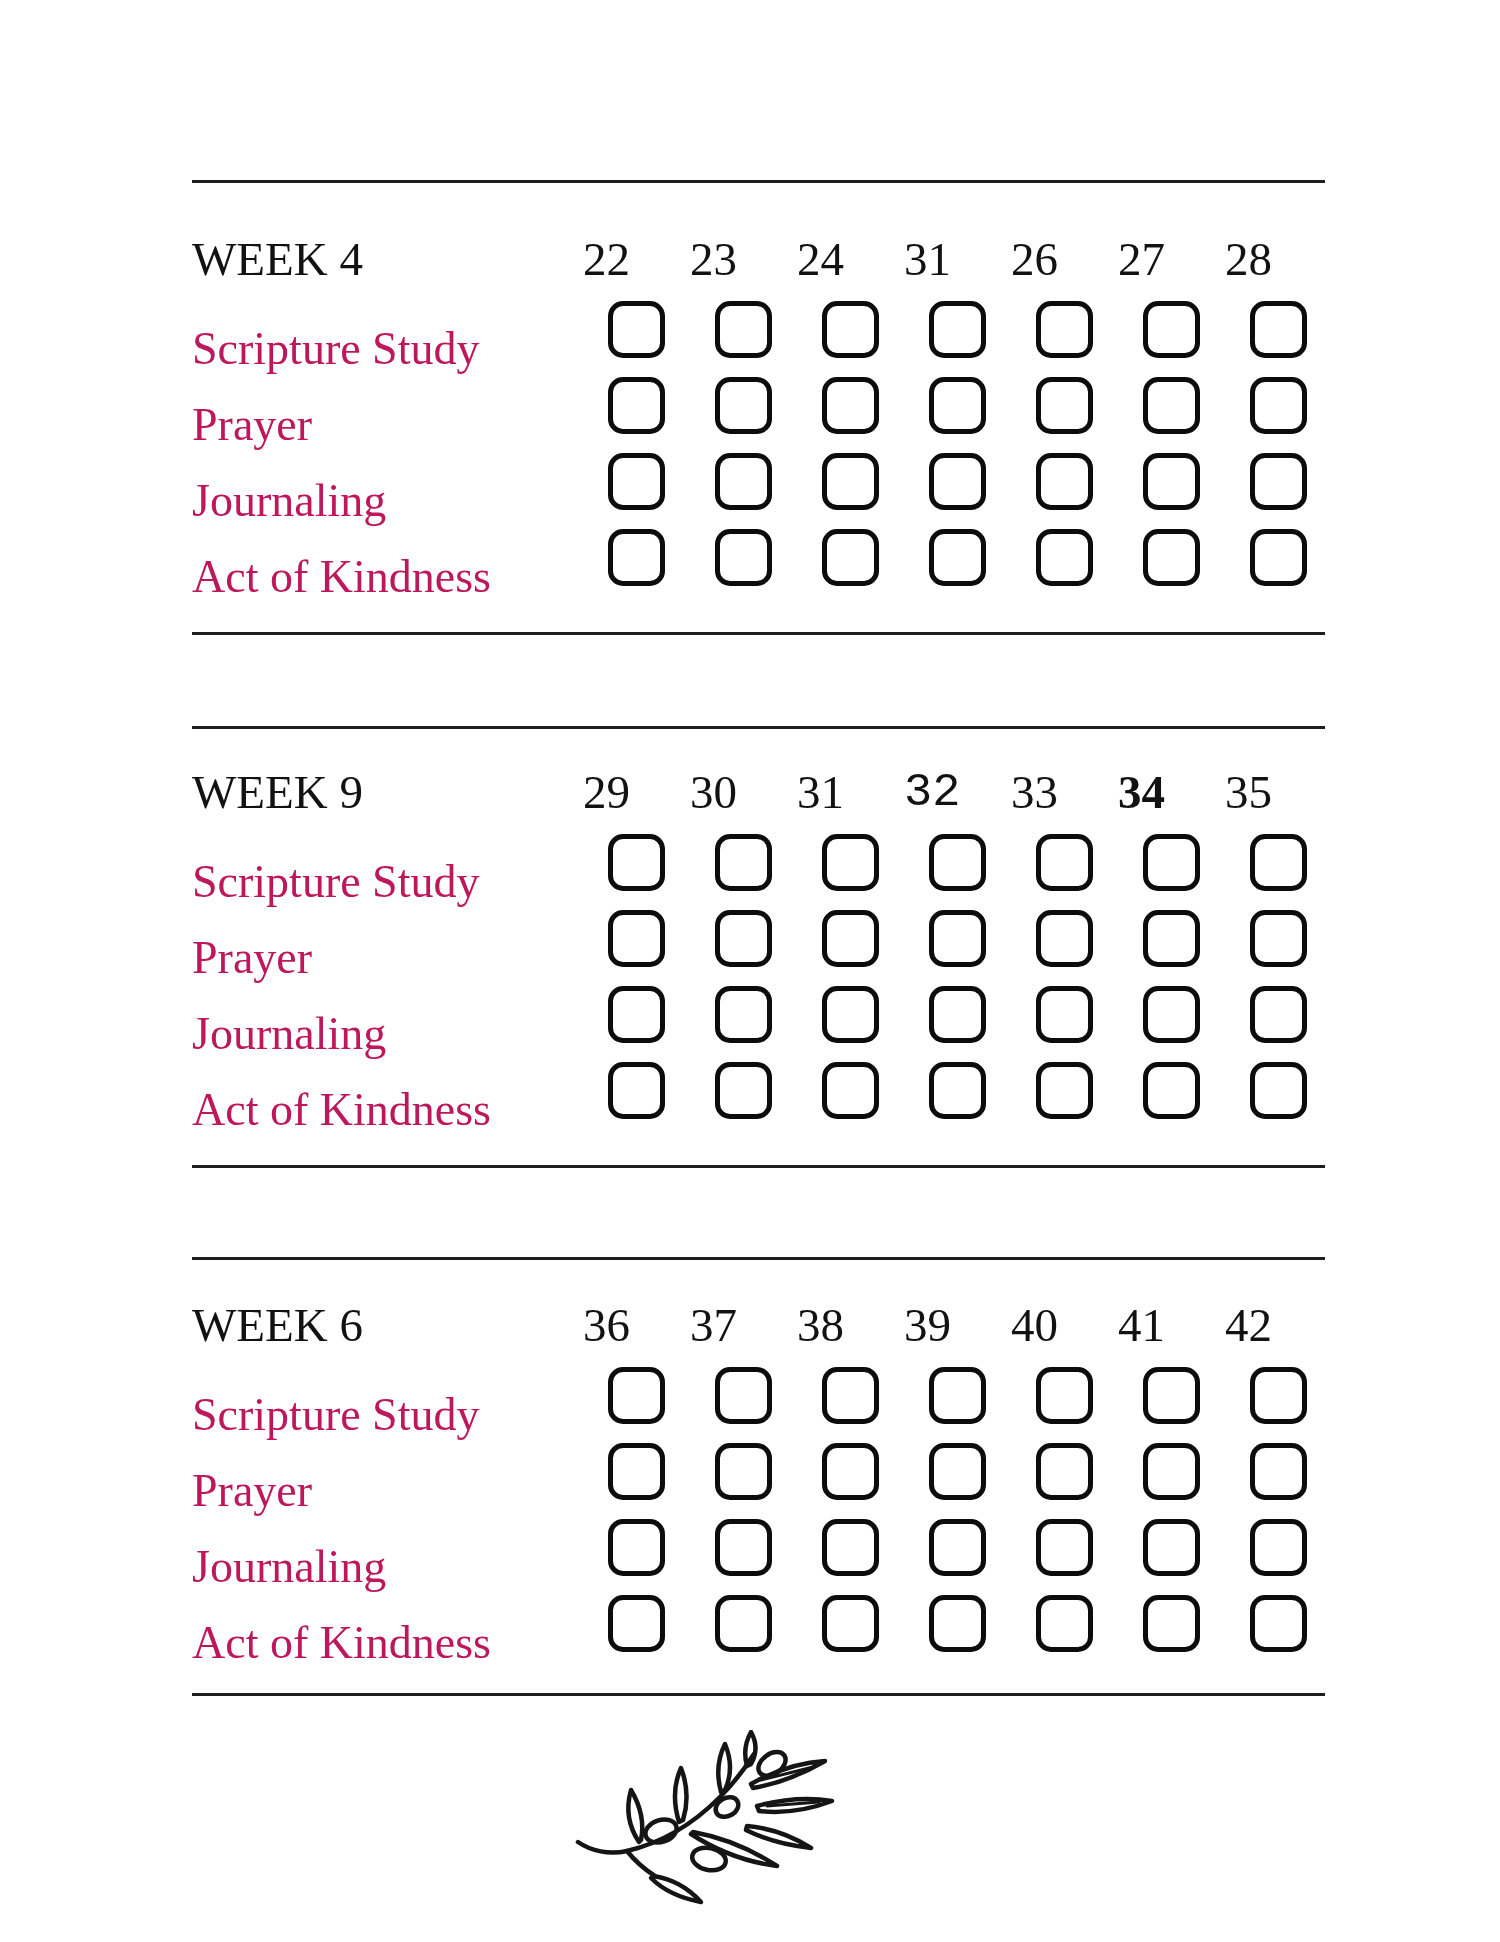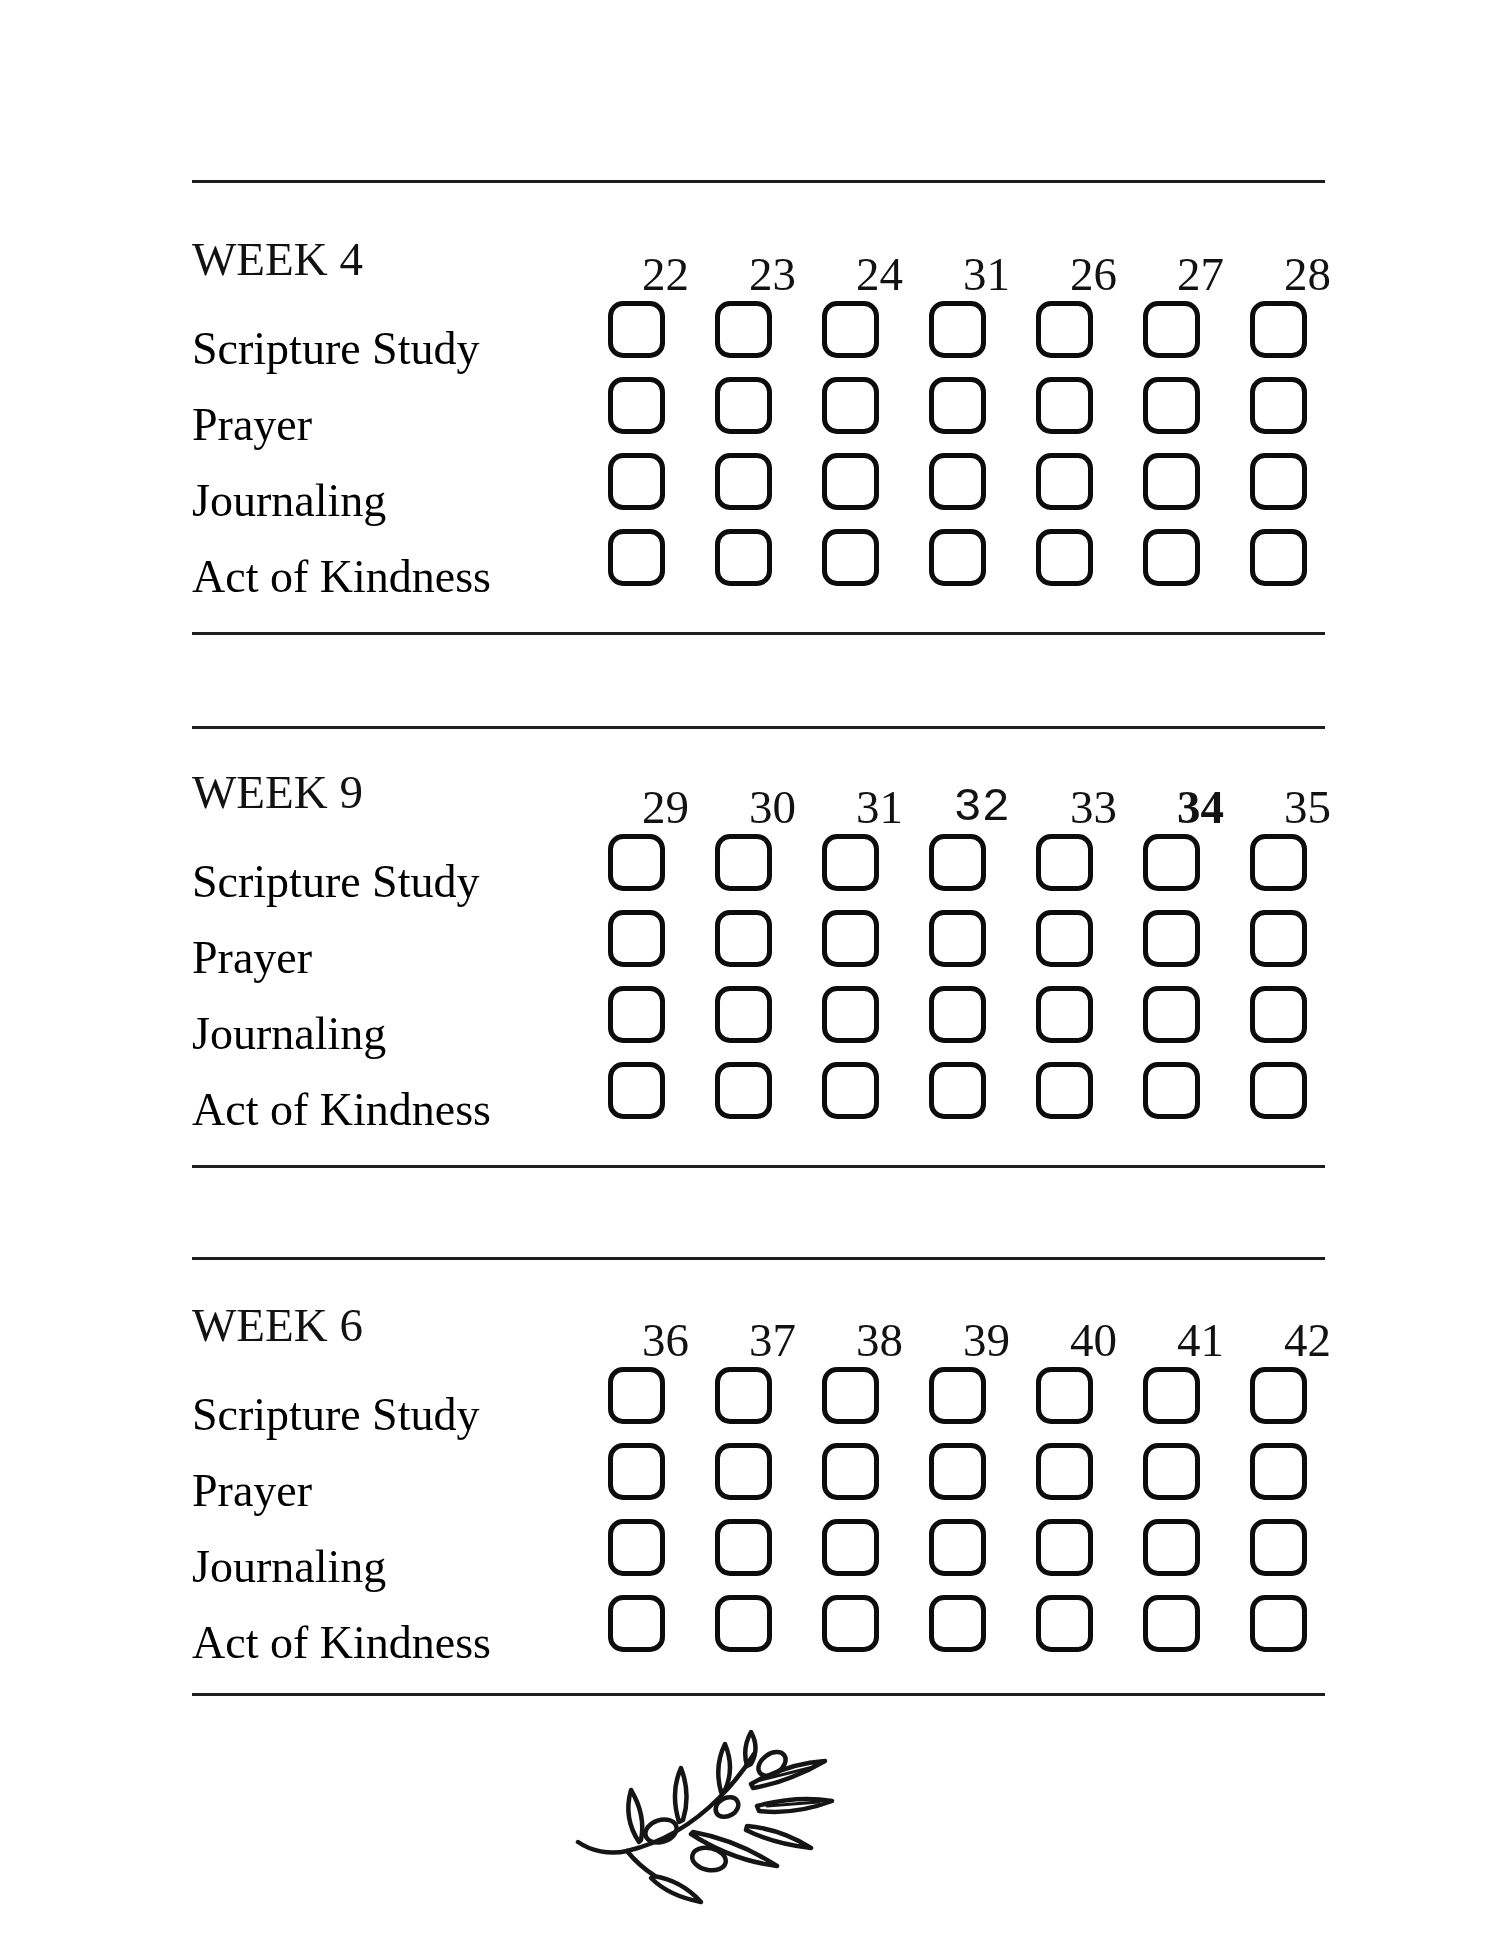--- a/index.html
+++ b/index.html
@@ -41,31 +41,30 @@
     font-size: 47px;
     line-height: 1;
     white-space: nowrap;
     color: #121212;
   }
   .day-num {
     position: absolute;
     width: 106px;
     font-size: 47px;
     line-height: 1;
-    text-align: right;
+    text-align: left;
     color: #121212;
-    margin-top: 15px;
   }
   .task-label {
     position: absolute;
     left: 192px;
     font-size: 46px;
     line-height: 1;
     white-space: nowrap;
-    color: #000000;
+    color: #be185d;
   }
   .habit-box {
     position: absolute;
     width: 57px;
     height: 57px;
     box-sizing: border-box;
     border: 5px solid #0c0c0c;
     border-radius: 15px;
     background: #ffffff;
     cursor: pointer;

